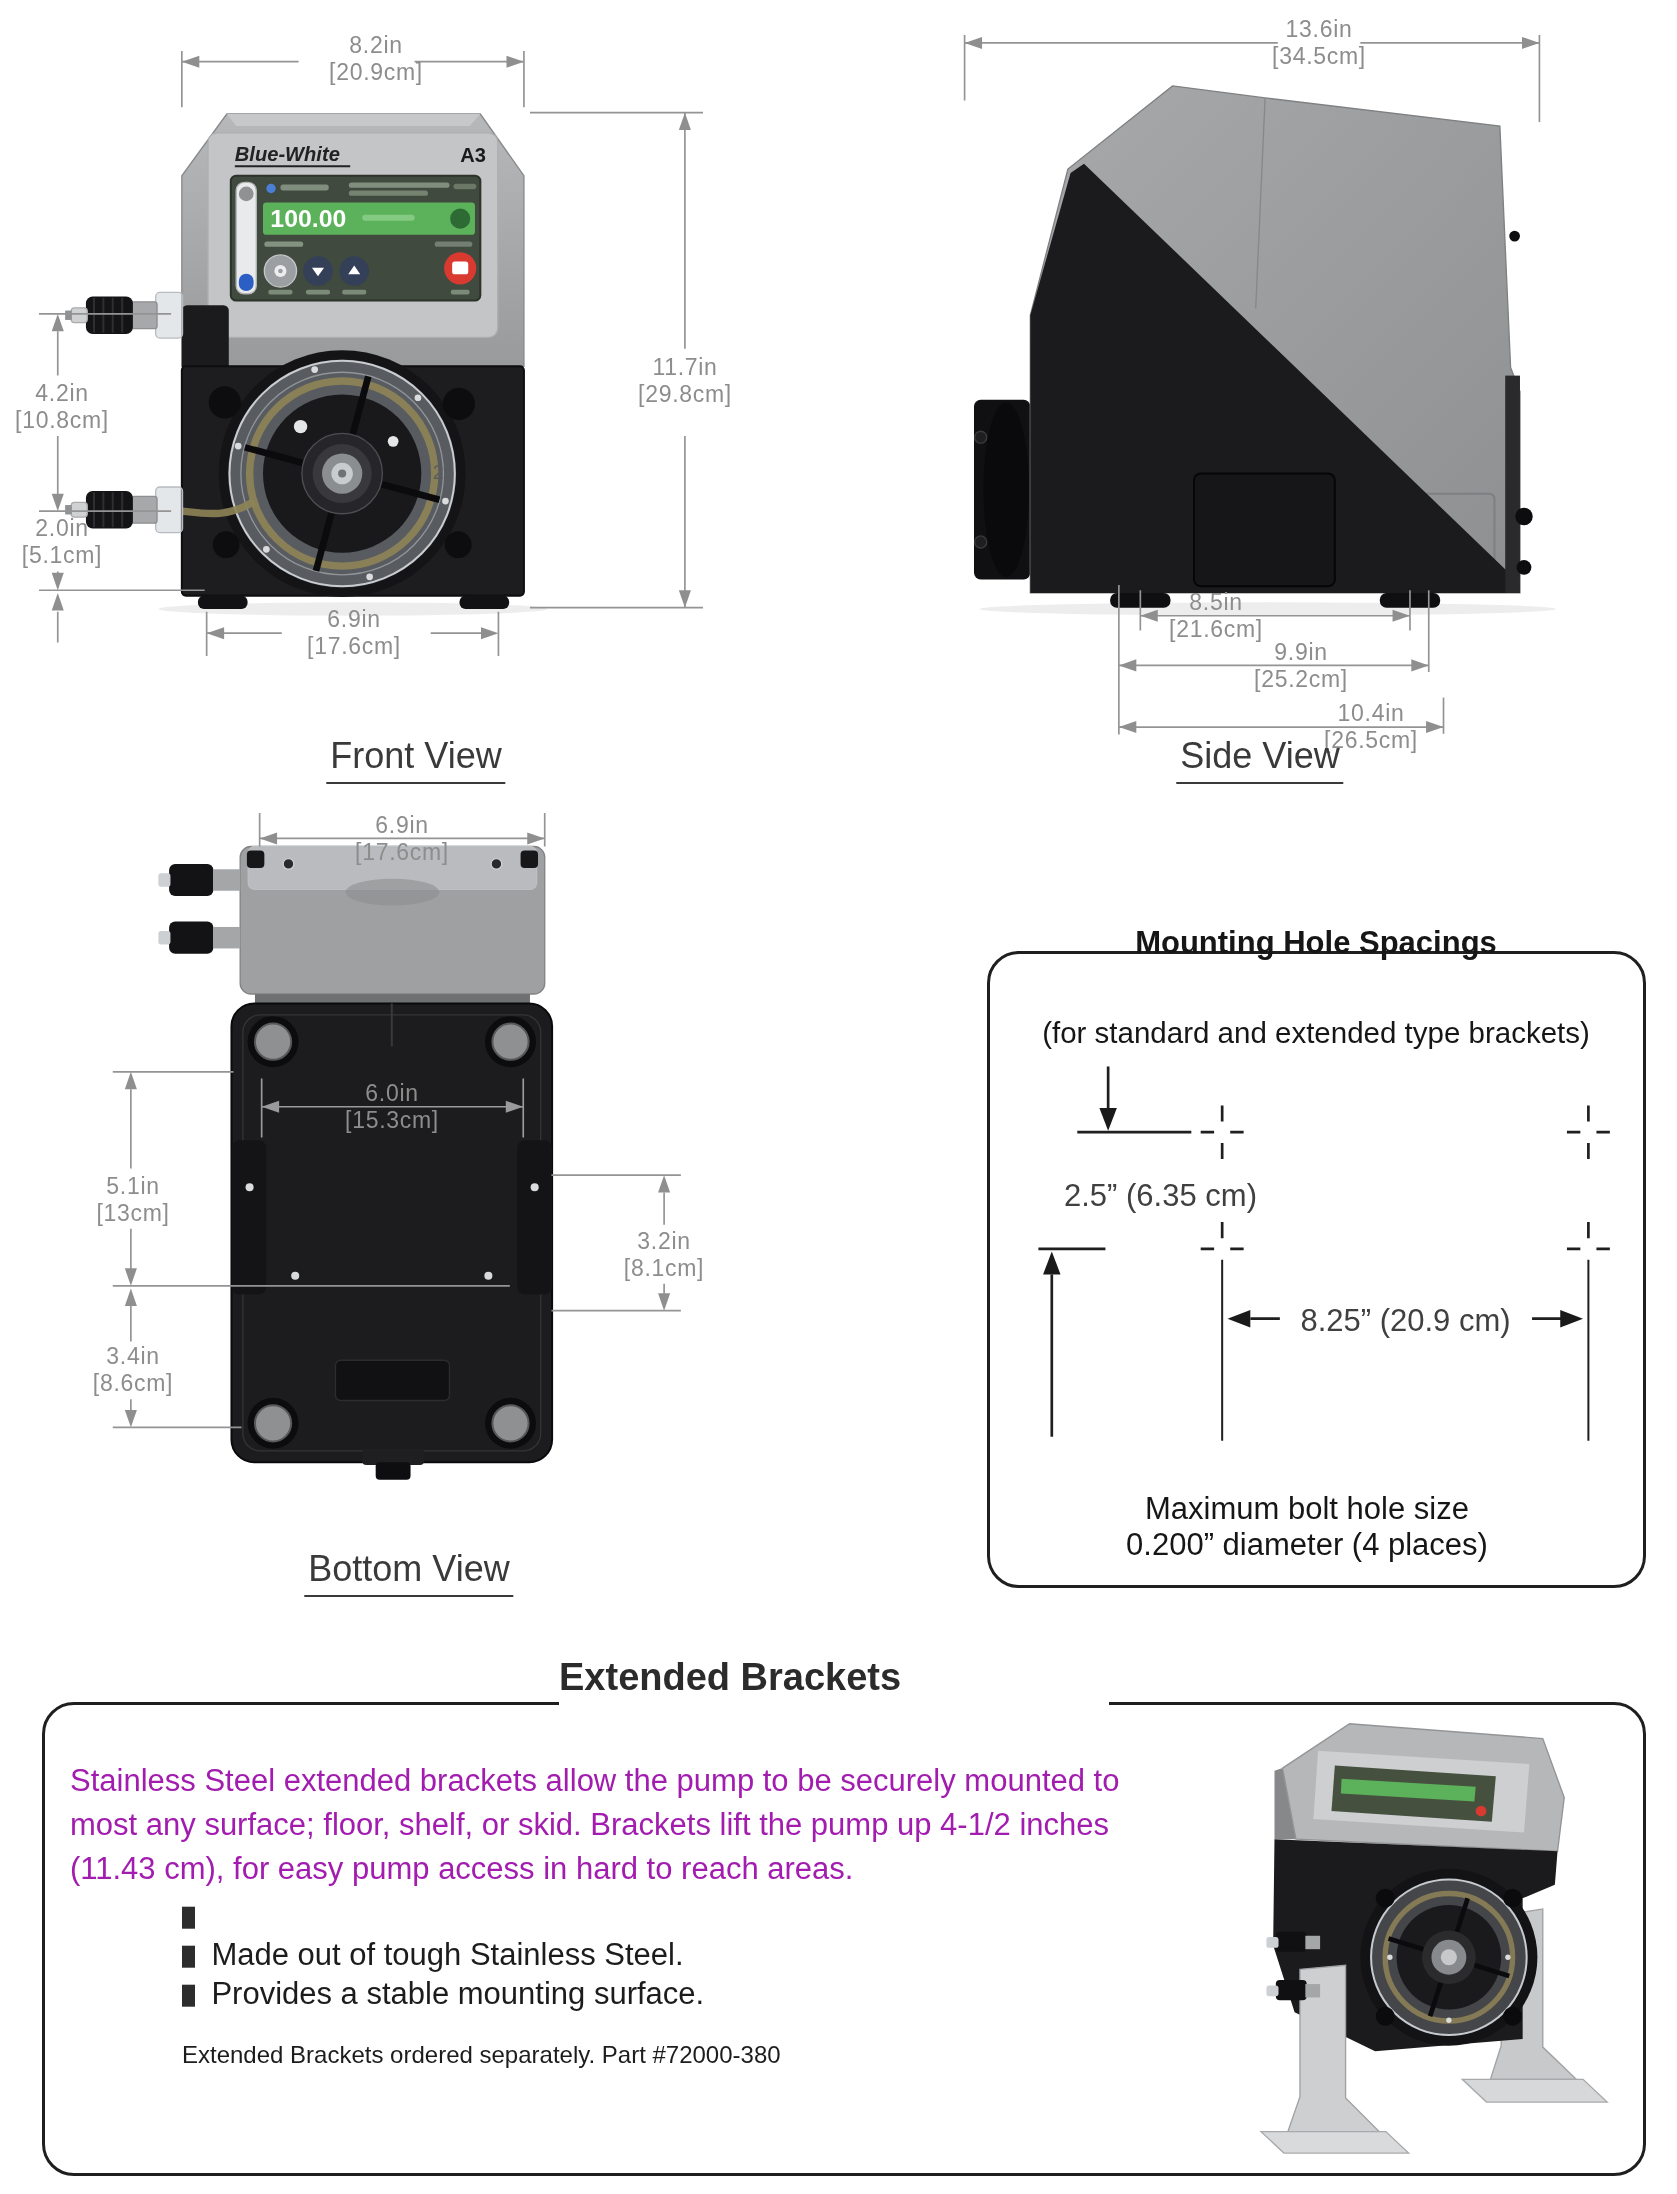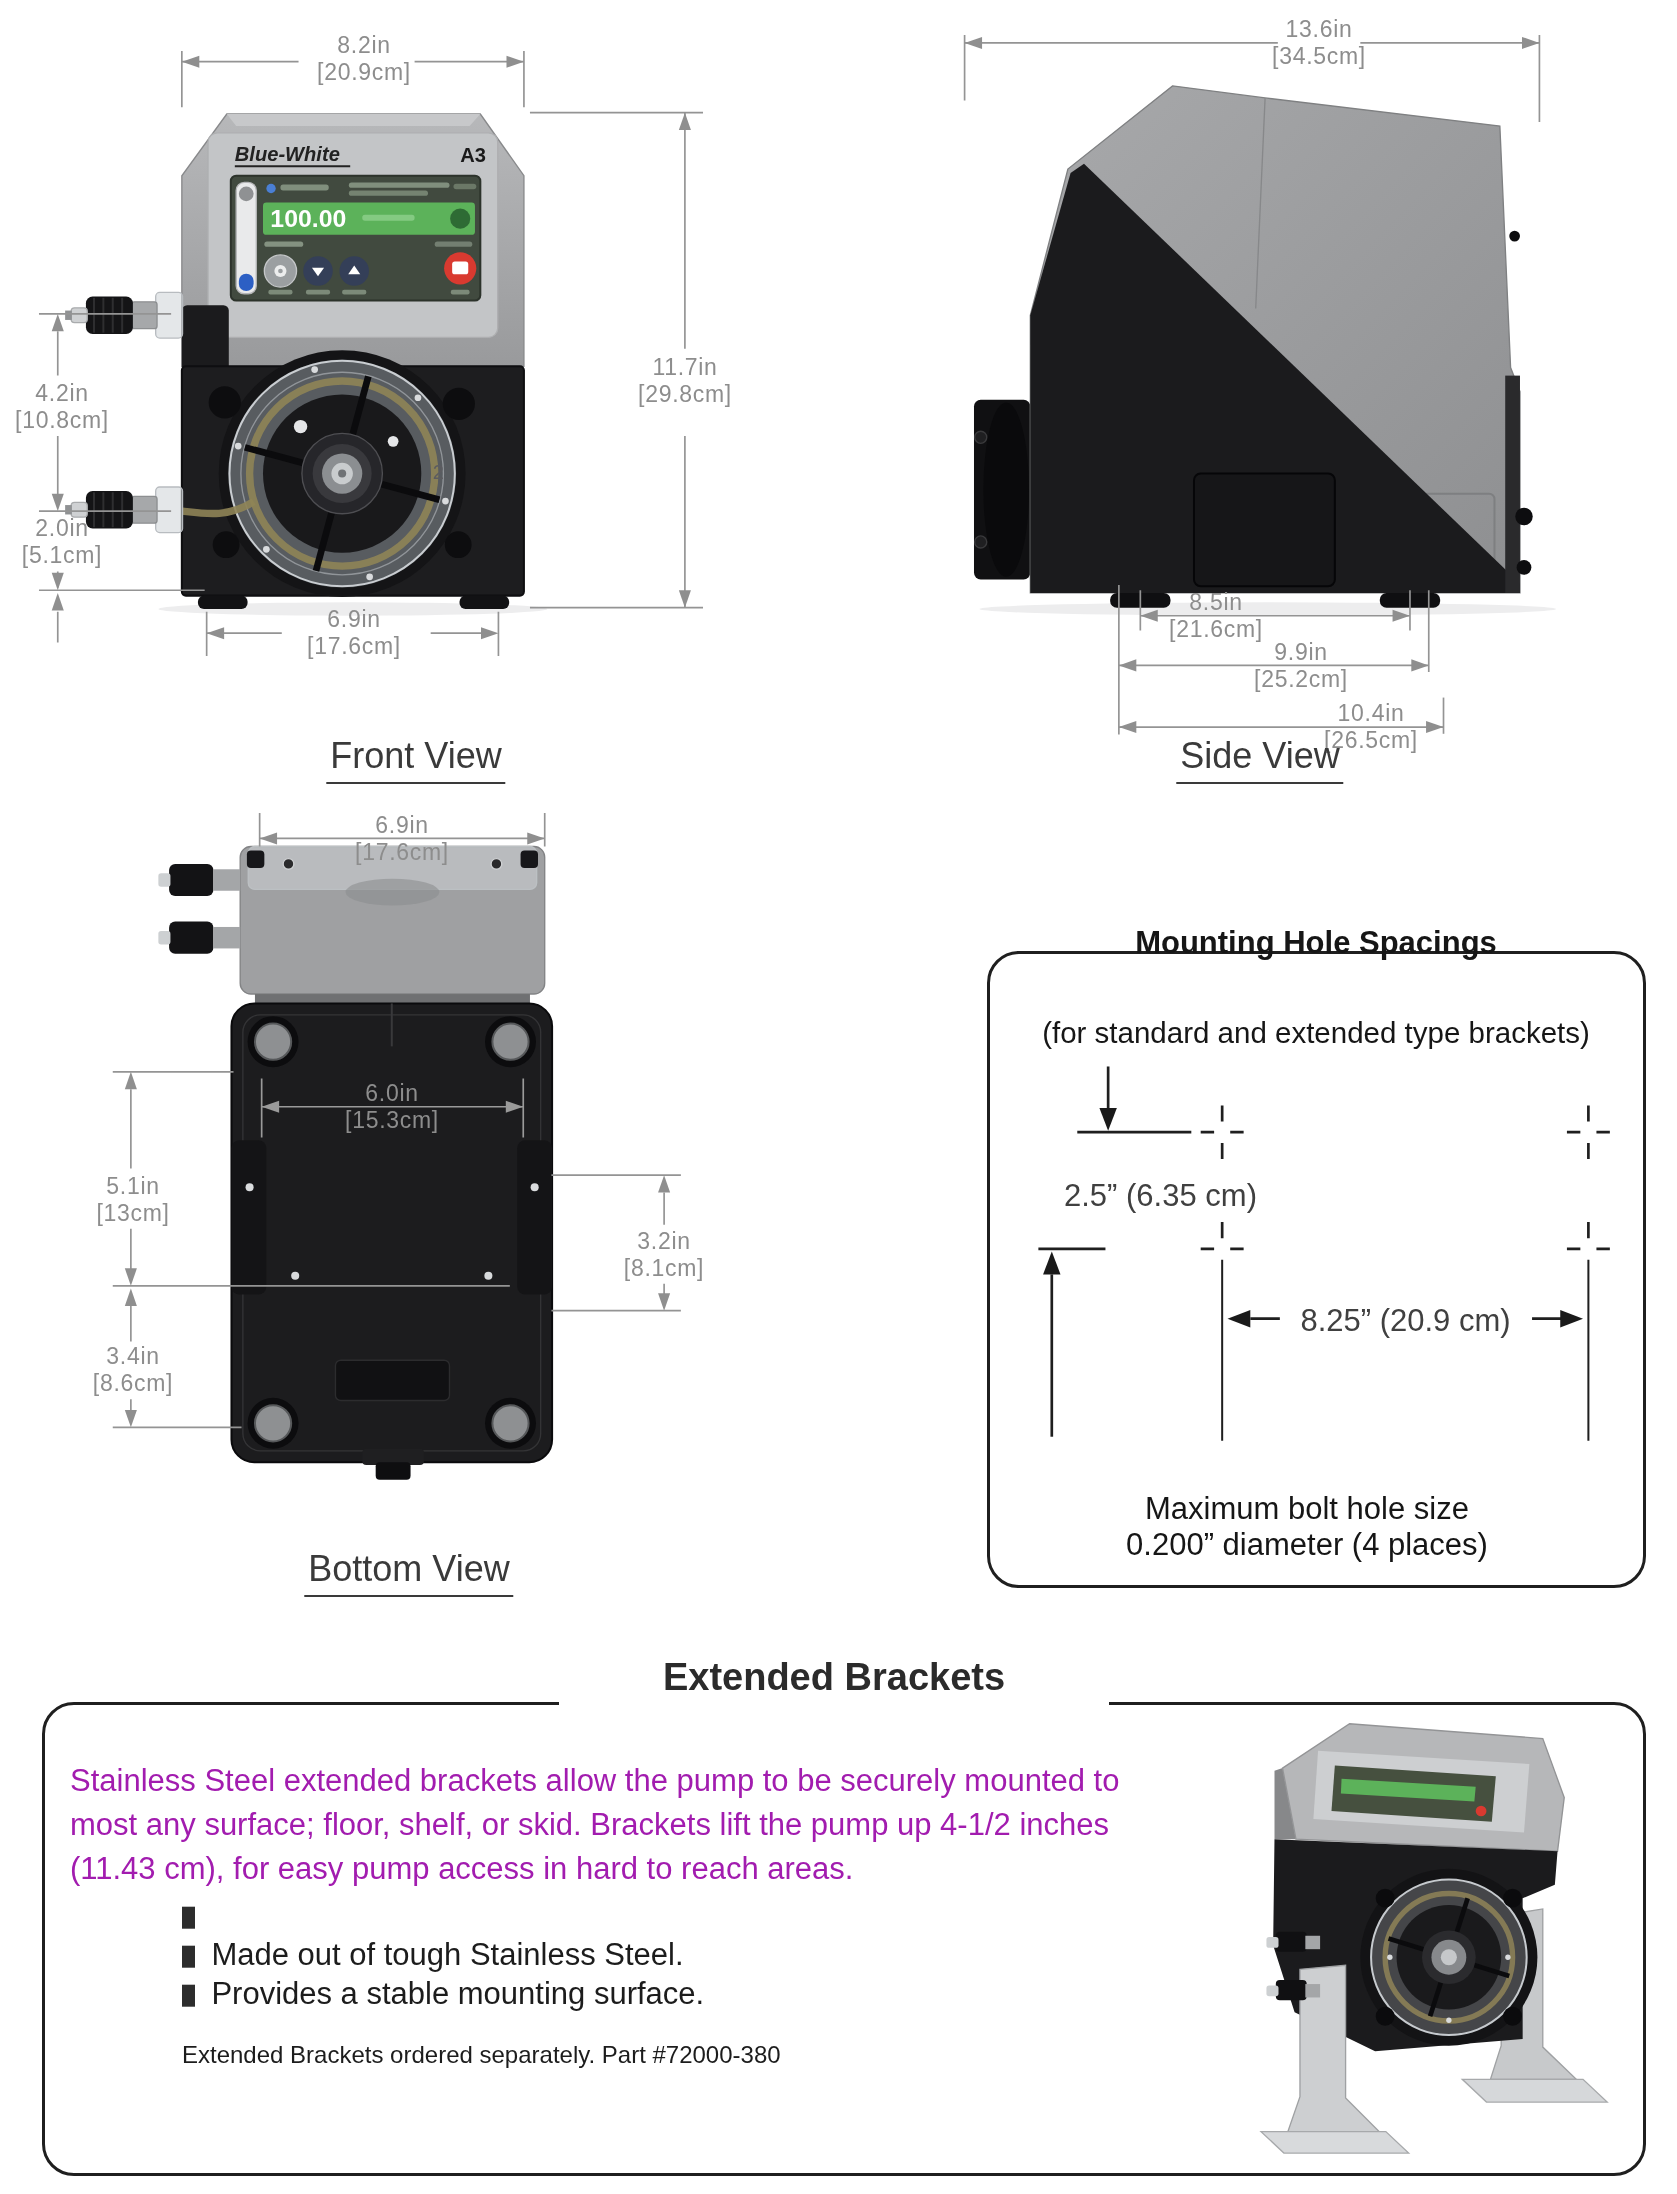--- a/index.html
+++ b/index.html
@@ -16,21 +16,21 @@
   
   .rbox{position:absolute;border:3.4px solid #1f1f1f;border-radius:32px;background:transparent;z-index:1;}
   .mbox-title{position:absolute;left:993px;top:925px;width:646px;text-align:center;
               font-size:31px;font-weight:bold;color:#161616;z-index:6;}
   .mbox-sub{position:absolute;left:993px;top:1016px;width:646px;text-align:center;
             font-size:29.5px;color:#161616;z-index:6;}
   .mbox-val{position:absolute;text-align:center;font-size:31px;color:#404040;white-space:nowrap;z-index:6;}
   .mbox-note{position:absolute;left:1072px;top:1491px;width:470px;text-align:center;
              font-size:31px;line-height:36px;color:#161616;z-index:6;}
   .eb-titleband{position:absolute;left:559px;top:1646px;width:550px;height:62px;background:#ffffff;
-                z-index:4;display:flex;align-items:center;justify-content:center;}
+                z-index:4;display:flex;align-items:center;justify-content:flex-start;}
   .eb-title{font-size:38px;font-weight:bold;color:#2b2b2b;z-index:6;}
   .eb-par{position:absolute;left:70px;top:1759px;width:1181px;font-size:31px;line-height:44px;
           color:#a21caf;z-index:6;}
   .eb-bullets{position:absolute;left:182px;top:1896px;font-size:31px;line-height:39px;color:#1c1c1c;z-index:6;}
   .bullet-row{white-space:nowrap;}
   .bullet-sq{display:inline-block;width:13.4px;height:22px;background:#2d2d2d;margin-right:16px;
              transform:translateY(2.7px);}
   .eb-note{position:absolute;left:182px;top:2041px;font-size:24px;color:#1c1c1c;white-space:nowrap;z-index:6;}
 </style>
 </head>
@@ -343,21 +343,21 @@
       <circle cx="2160" cy="3012" r="4" fill="#d9dbdd"></circle>
       <rect x="1902" y="2880" width="46" height="30" rx="6" fill="#101012"></rect>
       <rect x="1946" y="2886" width="22" height="20" fill="#a4a6a8"></rect>
       <rect x="1888" y="2888" width="18" height="16" rx="4" fill="#cdd0d2"></rect>
       <rect x="1902" y="2952" width="46" height="30" rx="6" fill="#101012"></rect>
       <rect x="1946" y="2958" width="22" height="20" fill="#a4a6a8"></rect>
       <rect x="1888" y="2960" width="18" height="16" rx="4" fill="#cdd0d2"></rect>
     </g>
   </svg>
 
-  <div class="dim" style="left:364px;top:32px;">
+  <div class="dim" style="left:376px;top:32px;">
     <span>8.2in</span>
       <span>[20.9cm]</span>
   </div>
   <div class="dim" style="left:685px;top:354px;">
     <span>11.7in</span>
       <span>[29.8cm]</span>
   </div>
   <div class="dim" style="left:62px;top:380px;">
     <span>4.2in</span>
       <span>[10.8cm]</span>

